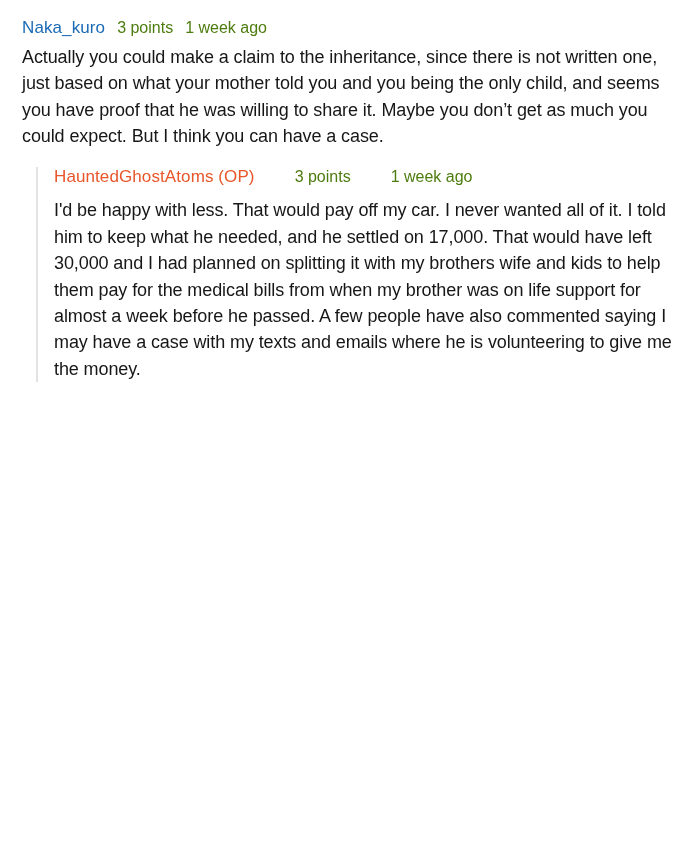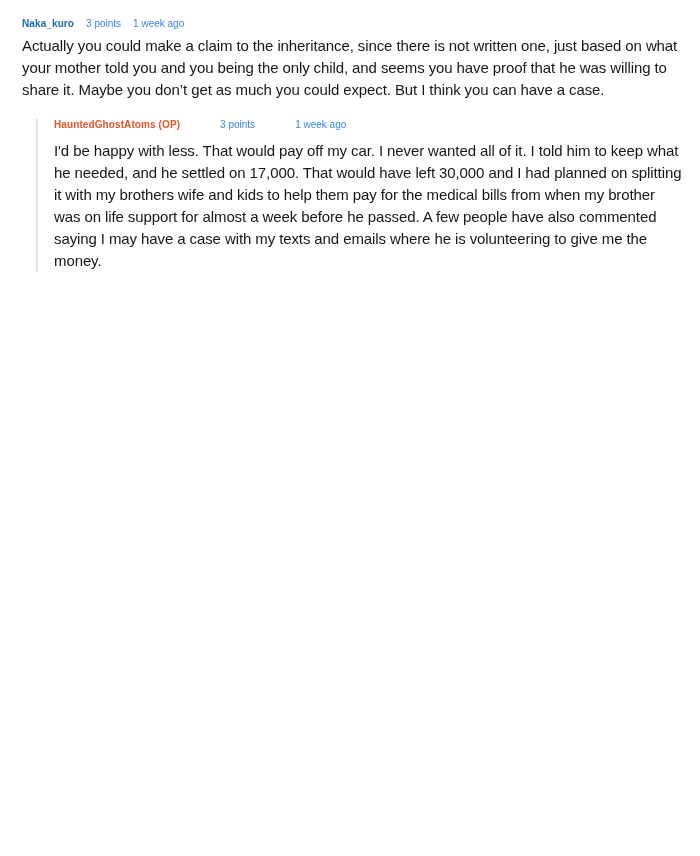--- a/index.html
+++ b/index.html
@@ -22,35 +22,35 @@
     position: relative;
   }
   .comment-header {
     display: flex;
     align-items: baseline;
     gap: 12px;
     margin-bottom: 6px;
     white-space: nowrap;
   }
   .author {
-    font-size: 10px;
-    font-weight: bold;
+    font-size: 17px;
+    font-weight: normal;
     color: #1a6ab5;
     letter-spacing: 0.1px;
   }
   .author.op {
     color: #e8562a;
   }
   .meta {
-    font-size: 10px;
-    color: #3b82f6;
+    font-size: 16px;
+    color: #4d7c0f;
     font-weight: normal;
   }
   .body-text {
-    font-size: 15px;
+    font-size: 18px;
     line-height: 1.465;
     color: #171717;
     letter-spacing: -0.1px;
     font-weight: 400;
   }
   .reply {
     margin-top: 18px;
     margin-left: 14px;
     padding-left: 16px;
     border-left: 2px solid #e3e3e3;

